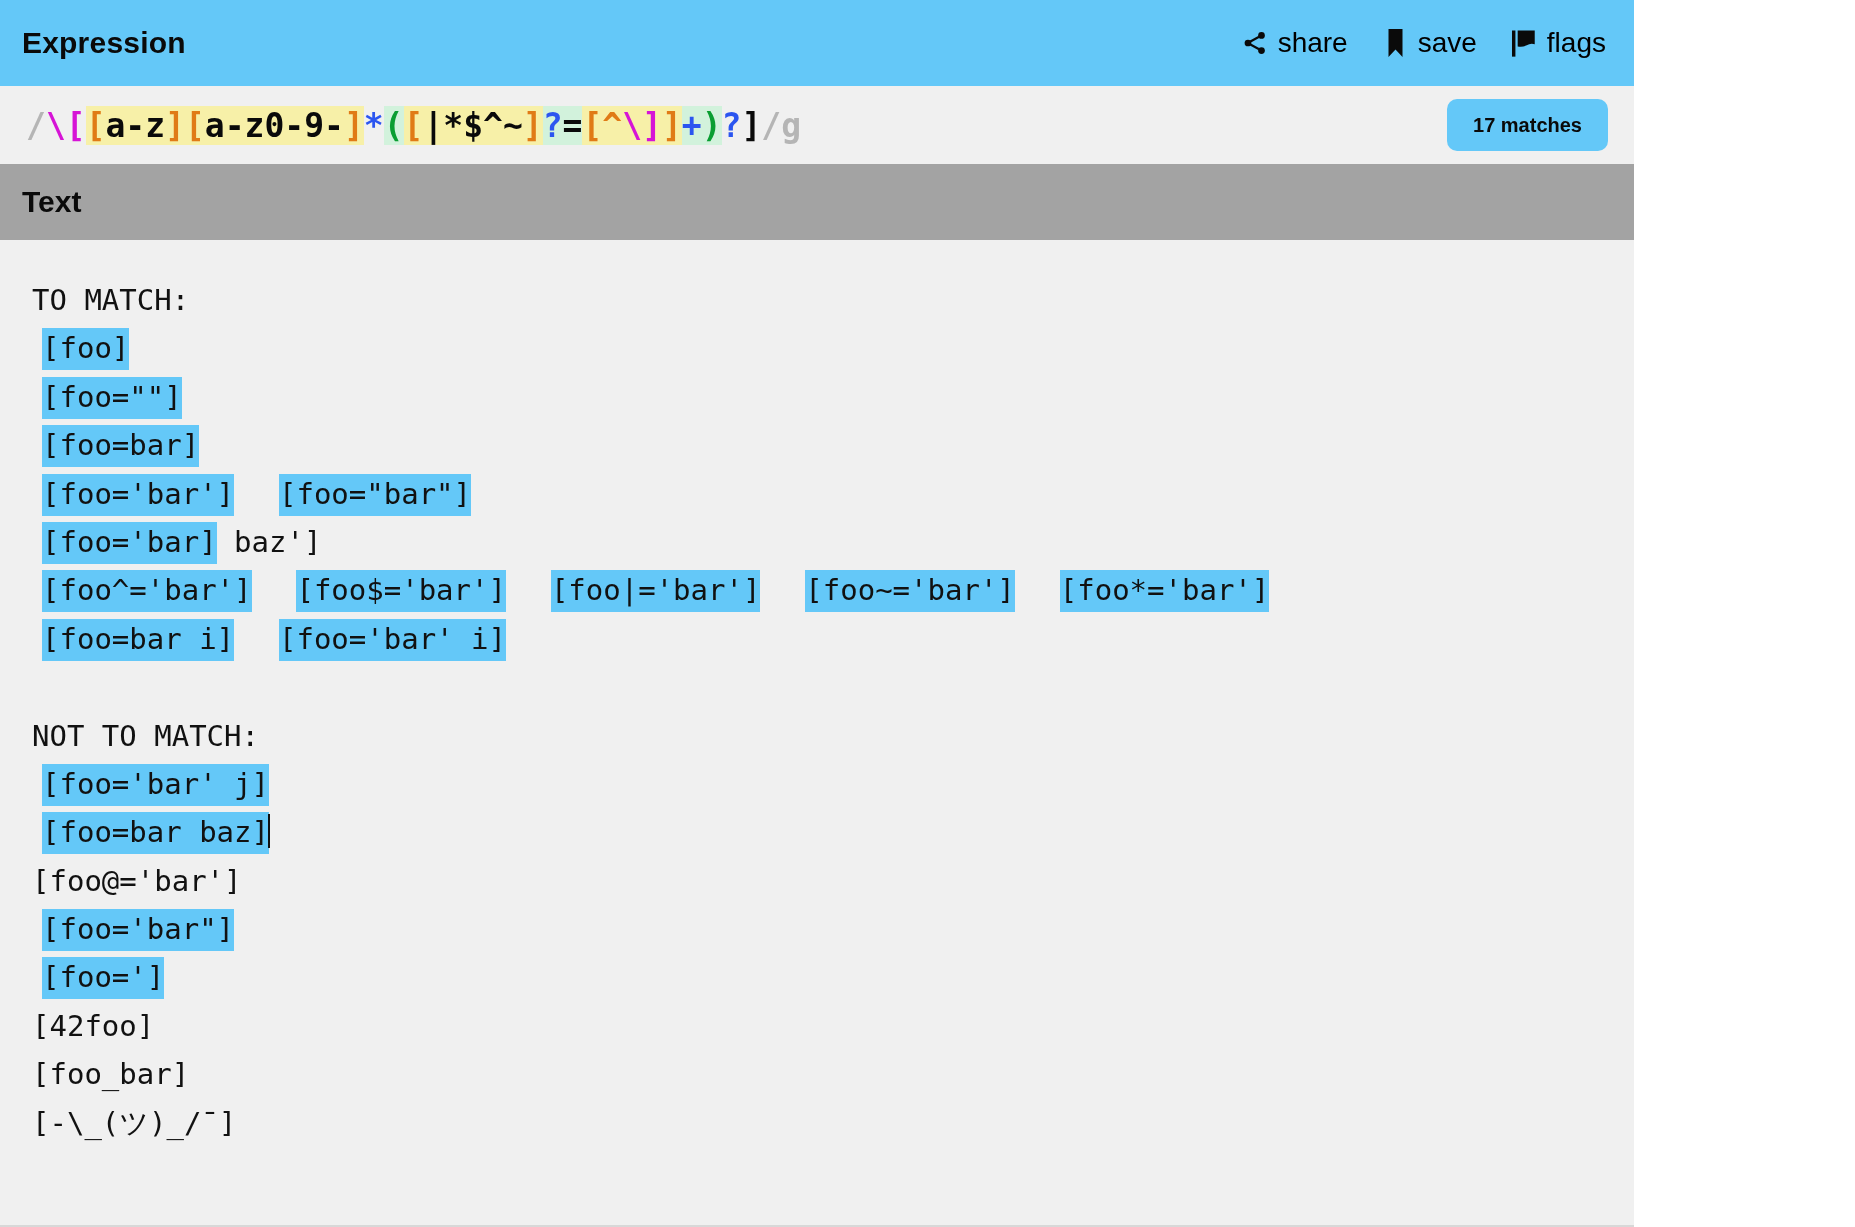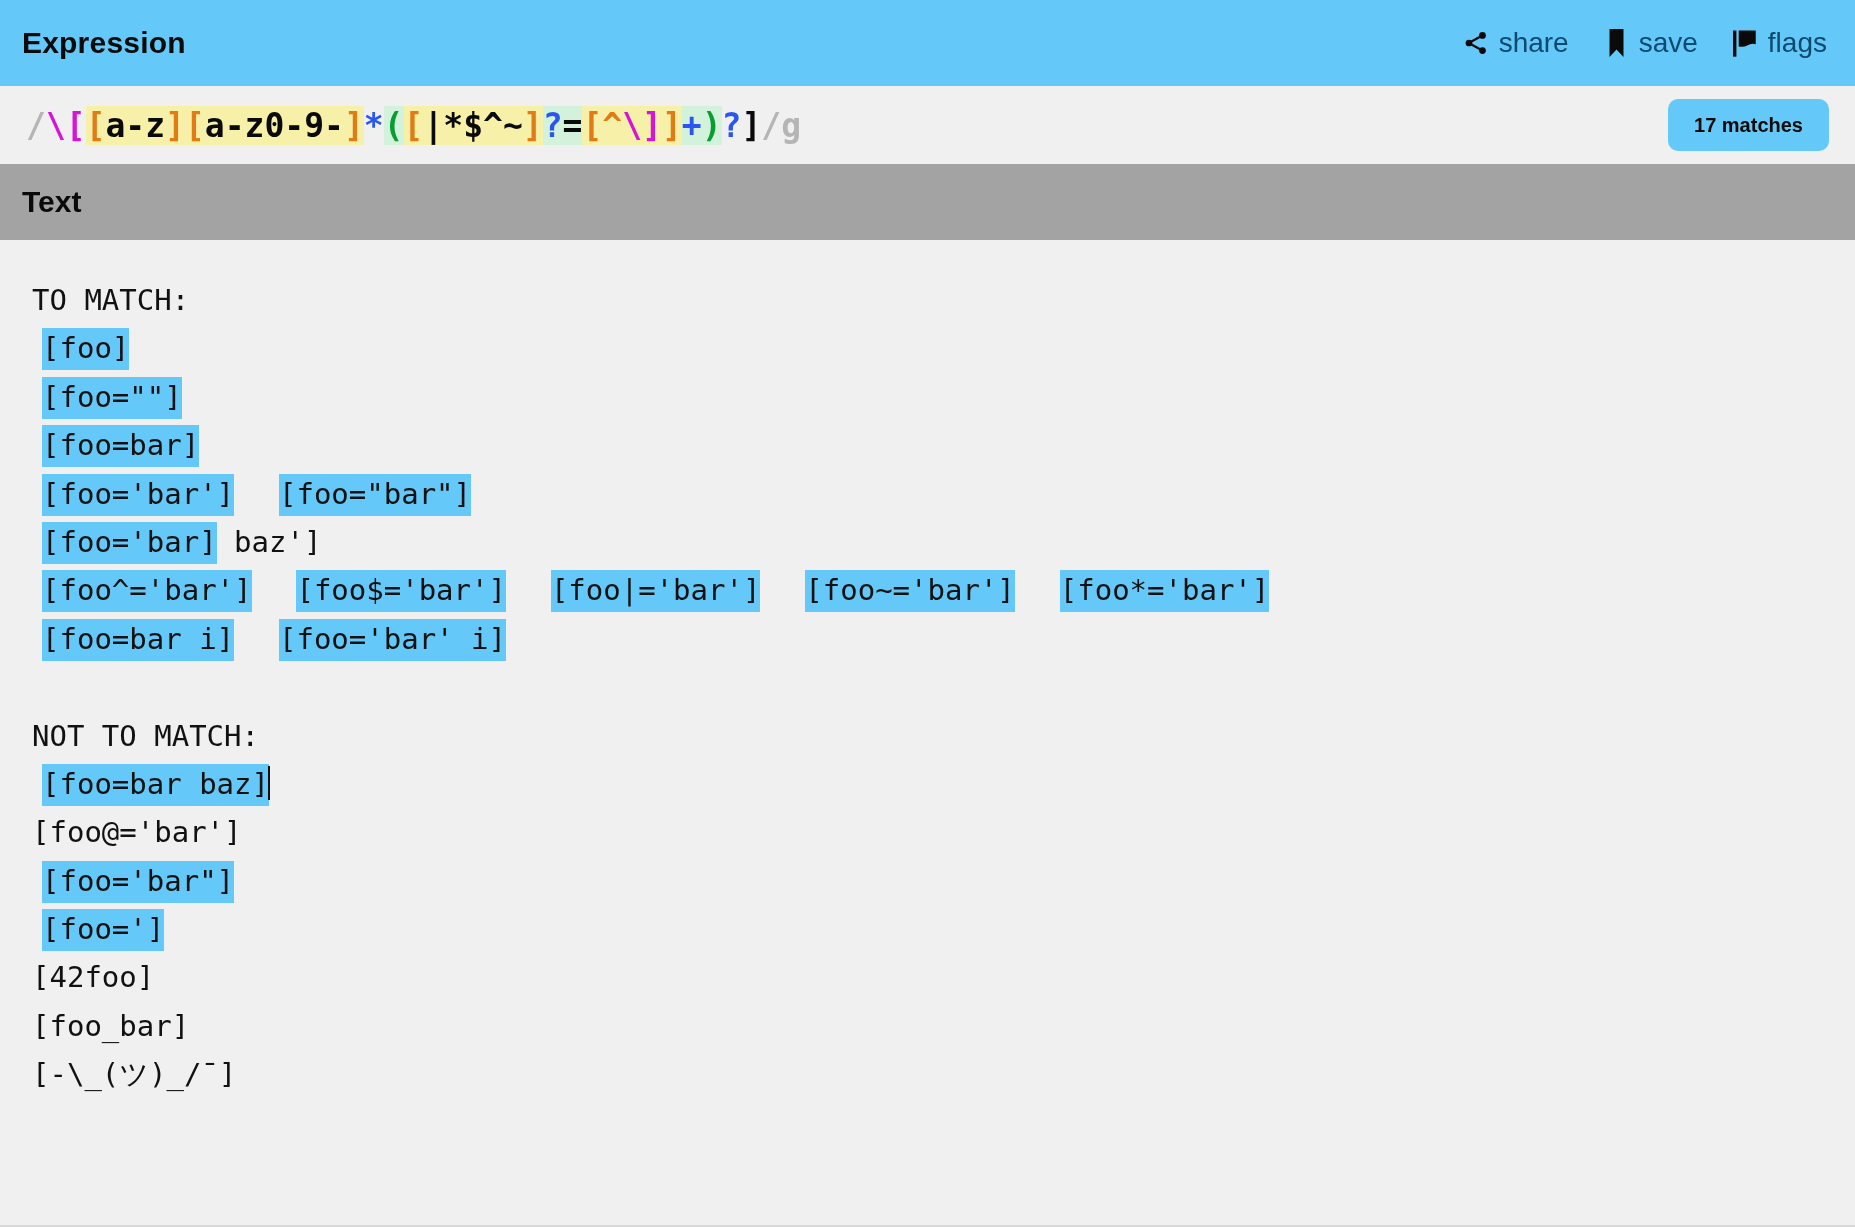--- a/index.html
+++ b/index.html
@@ -7,21 +7,21 @@
     padding: 0;
     background: #ffffff;
   }
   body {
     width: 1855px;
     height: 1227px;
     font-family: "Liberation Sans", sans-serif;
     overflow: hidden;
   }
   .app {
-    width: 1855px;
+    width: 1634px;
     height: 1227px;
     display: flex;
     flex-direction: column;
     background: #f0f0f0;
     position: relative;
   }
 
   
   .expr-header {
     height: 86px;
@@ -42,21 +42,21 @@
   .header-actions {
     display: flex;
     align-items: center;
     gap: 34px;
   }
   .header-action {
     display: flex;
     align-items: center;
     gap: 9px;
     cursor: pointer;
-    color: #0c4a6e;
+    color: #000000;
     font-size: 28px;
   }
   .header-action .ic {
     display: inline-flex;
     align-items: center;
     justify-content: center;
     width: 27px;
     height: 30px;
   }
   .header-action .label { line-height: 1; }
@@ -213,20 +213,21 @@
       <div class="tline"><span>TO MATCH:</span></div>
       <div class="tline"><span class="m">[foo]</span></div>
       <div class="tline"><span class="m">[foo=""]</span></div>
       <div class="tline"><span class="m">[foo=bar]</span></div>
       <div class="tline"><span class="m">[foo='bar']</span><span>  </span><span class="m">[foo="bar"]</span></div>
       <div class="tline"><span class="m">[foo='bar]</span><span> baz']</span></div>
       <div class="tline"><span class="m">[foo^='bar']</span><span>  </span><span class="m">[foo$='bar']</span><span>  </span><span class="m">[foo|='bar']</span><span>  </span><span class="m">[foo~='bar']</span><span>  </span><span class="m">[foo*='bar']</span></div>
       <div class="tline"><span class="m">[foo=bar i]</span><span>  </span><span class="m">[foo='bar' i]</span></div>
       <div class="tline"><span> </span></div>
       <div class="tline"><span>NOT TO MATCH:</span></div>
+      <div class="tline"><span class="m">[foo='bar' j]</span></div>
       <div class="tline"><span class="m">[foo=bar baz]</span><span class="caret"></span></div>
       <div class="tline"><span>[foo@='bar']</span></div>
       <div class="tline"><span class="m">[foo='bar"]</span></div>
       <div class="tline"><span class="m">[foo=']</span></div>
       <div class="tline"><span>[42foo]</span></div>
       <div class="tline"><span>[foo_bar]</span></div>
       <div class="tline"><span>[-\_(ツ)_/¯]</span></div>
     </div>
 
   <div class="bottom-edge"></div>

